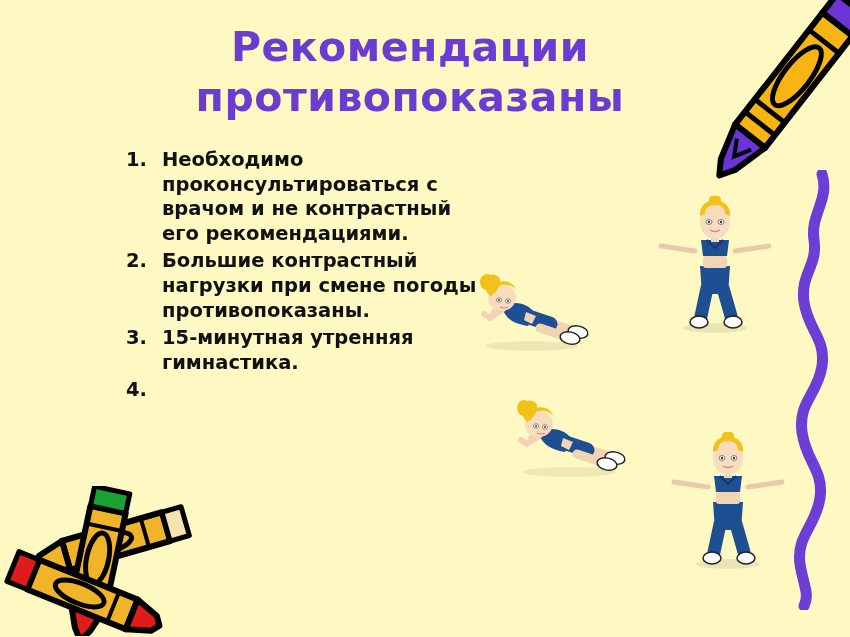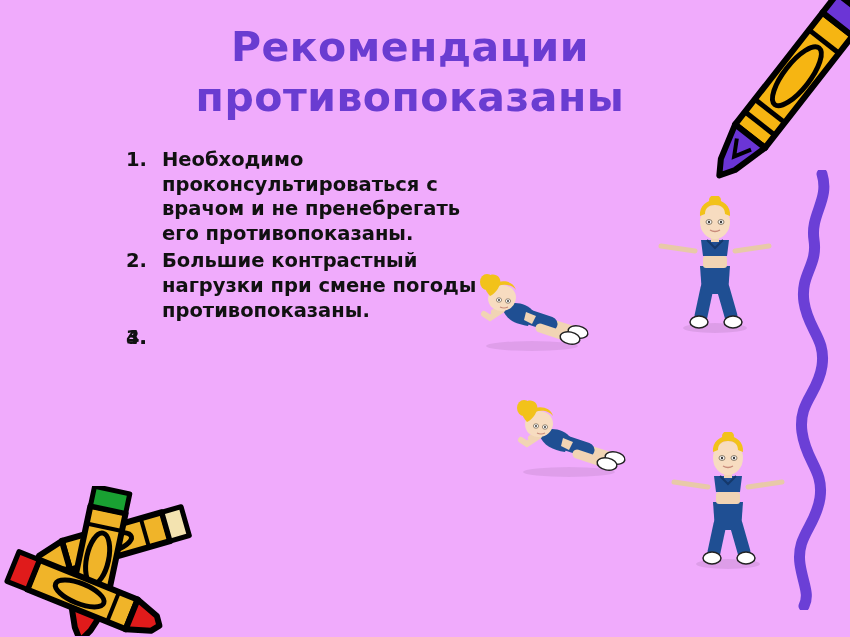--- a/index.html
+++ b/index.html
@@ -8,21 +8,21 @@
     padding: 0;
     background: #ffffff;
   }
   body {
     font-family: "DejaVu Sans", sans-serif;
   }
   #slide {
     position: relative;
     width: 850px;
     height: 637px;
-    background: #f0abfc;
+    background: #fef9c3;
     overflow: hidden;
   }
 
   
   #title {
     position: absolute;
     left: 130px;
     top: 22px;
     width: 560px;
     text-align: center;
@@ -91,28 +91,29 @@
 <div id="slide">
 
   <div id="title">
     <span class="tline">Рекомендации</span>
     <span class="tline">противопоказаны</span>
   </div>
 
   <ol id="rec-list">
     <li>
       <span class="num">1.</span>
-      <span class="txt">Необходимо проконсультироваться с врачом и не пренебрегать его противопоказаны.</span>
+      <span class="txt">Необходимо проконсультироваться с врачом и не контрастный его рекомендациями.</span>
     </li>
     <li>
       <span class="num">2.</span>
       <span class="txt"> Большие контрастный нагрузки при смене погоды противопоказаны.</span>
     </li>
     <li>
       <span class="num">3.</span>
+      <span class="txt"> 15-минутная утренняя гимнастика.</span>
     </li>
     <li>
       <span class="num">4.</span>
     </li>
   </ol>
 
   <svg class="art" id="crayon-tr" viewBox="0 0 150 215">
     <g transform="rotate(38 75 107)">
 
       <path d="M58 8 L96 8 L96 150 L58 150 Z" fill="#f6b512" stroke="#000" stroke-width="6" stroke-linejoin="round"></path>

